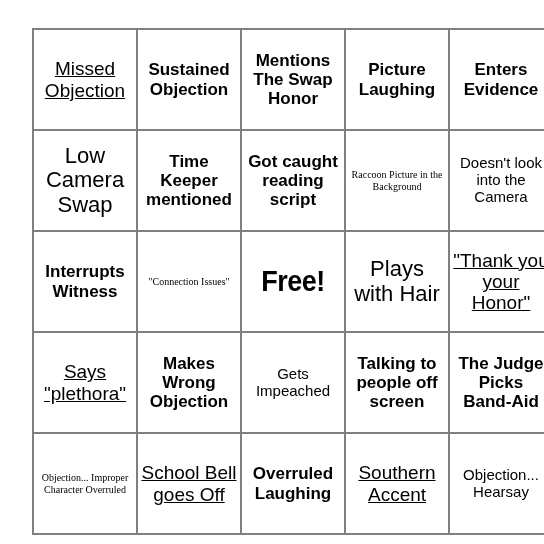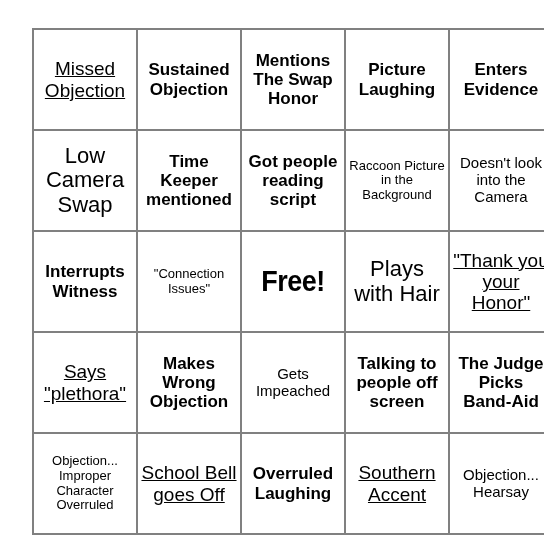--- a/index.html
+++ b/index.html
@@ -35,21 +35,21 @@
     color: #000000;
     line-height: 1.12;
     overflow: hidden;
     word-wrap: break-word;
   }
   
   .fs-xl  { font-size: 22px; }
   .fs-lg  { font-size: 19px; text-decoration: underline; }
   .fs-md  { font-size: 17px; font-weight: bold; }
   .fs-sm  { font-size: 15px; }
-  .fs-xs  { font-size: 13px; }
+  .fs-xs  { font-size: 10px; font-family: Liberation Serif, serif; }
   .free-cell {
     font-size: 29px;
     font-weight: bold;
     letter-spacing: -0.5px;
     transform: scaleX(0.93);
   }
 </style>
 </head>
 <body>
 
@@ -59,21 +59,21 @@
         <tr>
           <td class="fs-lg">Missed Objection</td>
           <td class="fs-md">Sustained Objection</td>
           <td class="fs-md">Mentions The Swap Honor</td>
           <td class="fs-md">Picture Laughing</td>
           <td class="fs-md">Enters Evidence</td>
         </tr>
         <tr>
           <td class="fs-xl">Low Camera Swap</td>
           <td class="fs-md">Time Keeper mentioned</td>
-          <td class="fs-md">Got people reading script</td>
+          <td class="fs-md">Got caught reading script</td>
           <td class="fs-xs">Raccoon Picture in the Background</td>
           <td class="fs-sm">Doesn't look into the Camera</td>
         </tr>
         <tr>
           <td class="fs-md">Interrupts Witness</td>
           <td class="fs-xs">"Connection Issues"</td>
           <td class="free-cell">Free!</td>
           <td class="fs-xl">Plays with Hair</td>
           <td class="fs-lg">"Thank you your Honor"</td>
         </tr>

